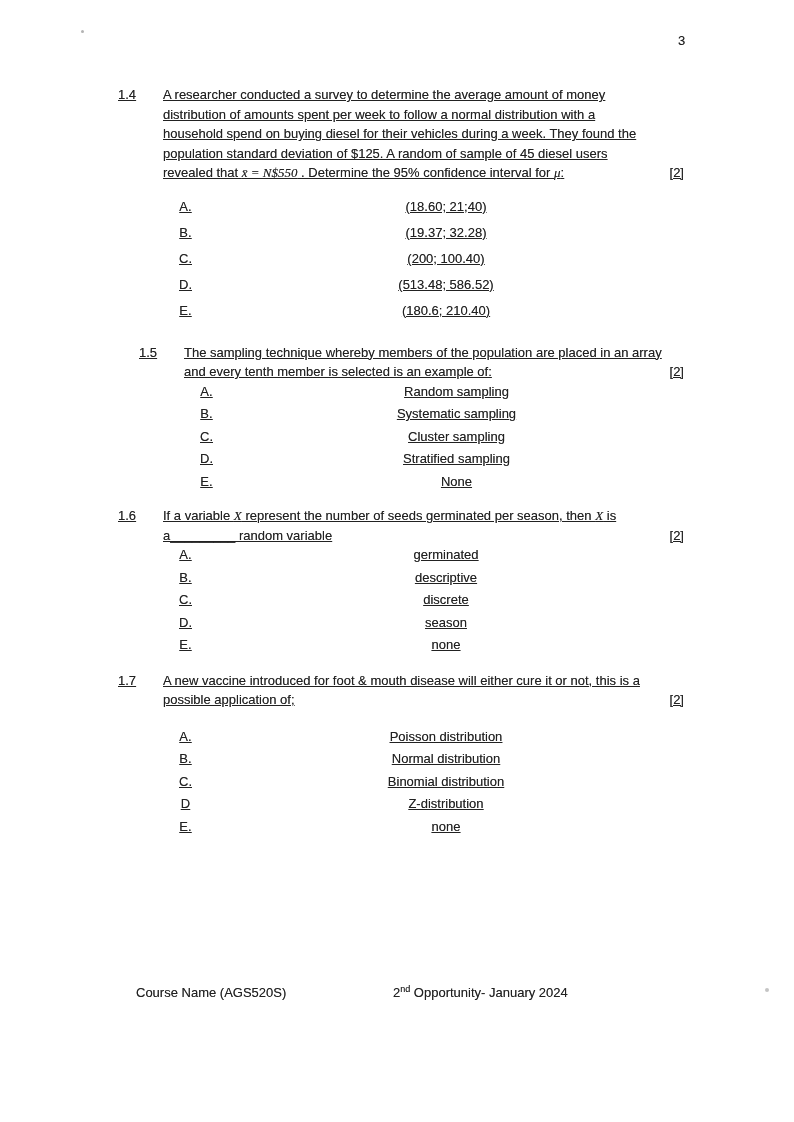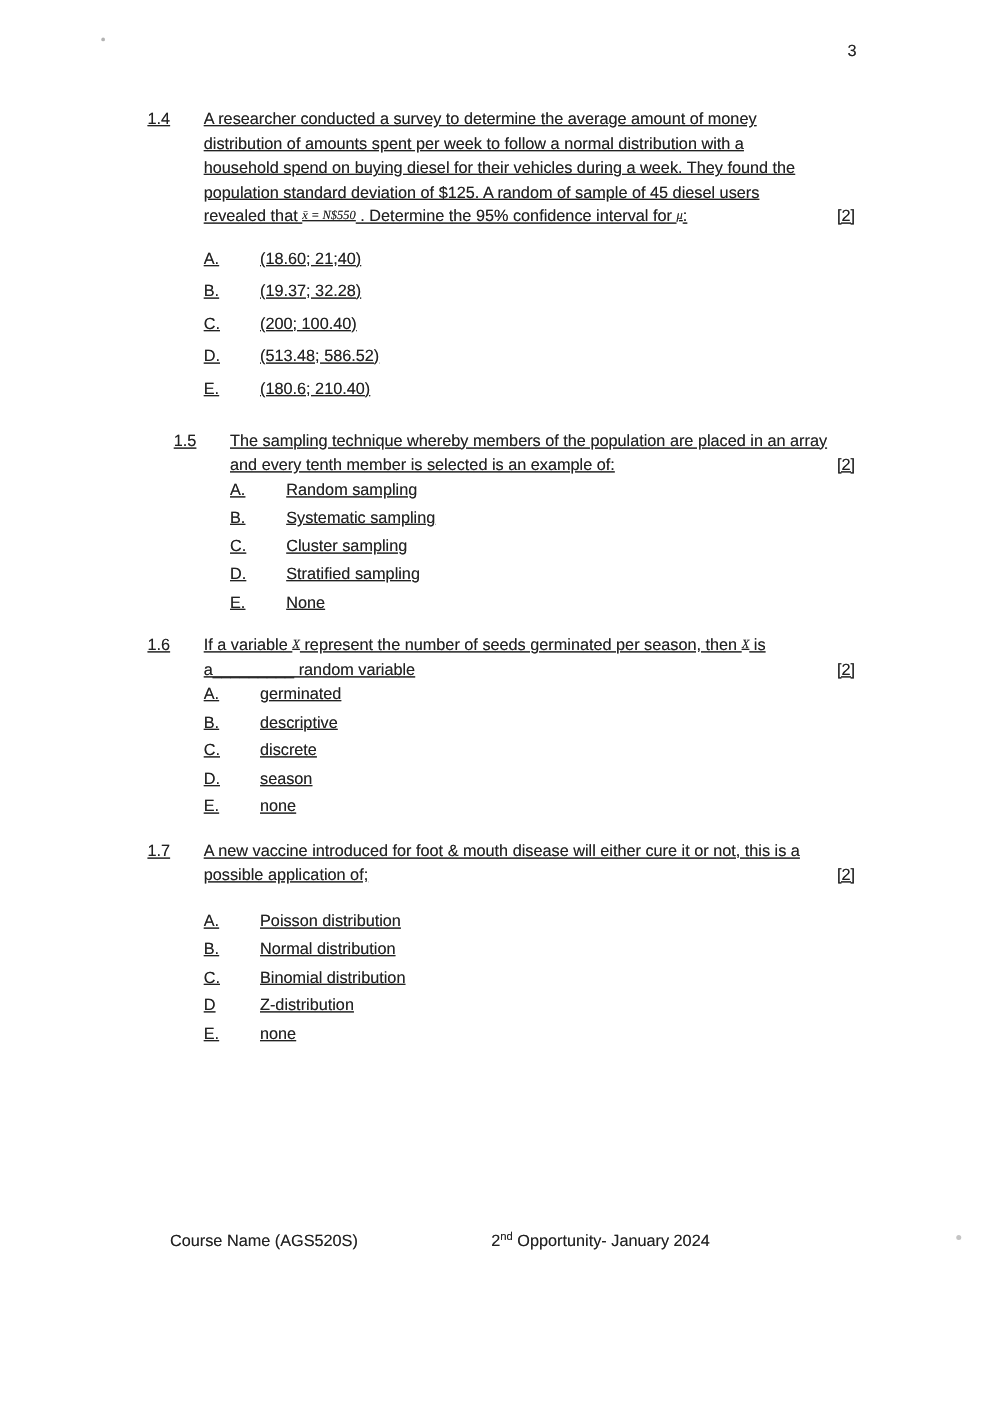--- a/index.html
+++ b/index.html
@@ -38,31 +38,32 @@
   .question:nth-child(2) { margin-bottom: 12px; margin-left: 21px; }
   .question:nth-child(3) { margin-bottom: 13px; }
   .q-num {
     flex: 0 0 45px;
     height: 19.5px;
     line-height: 19.5px;
   }
   .q-body {
     flex: 1 1 auto;
     min-width: 0;
+    text-align: center;
   }
   .q-line {
     display: flex;
     height: 19.5px;
     line-height: 19.5px;
     white-space: pre;
   }
   .math {
     font-family: "Liberation Serif", serif;
     font-style: italic;
-    font-size: 10px;
+    font-size: 13px;
   }
   .marks {
     margin-left: auto;
   }
   .options { margin-top: 0; }
   .options.gap-lg { margin-top: 14px; }
   .options.gap-md { margin-top: 17px; }
   .option {
     display: flex;
     height: 19.5px;

